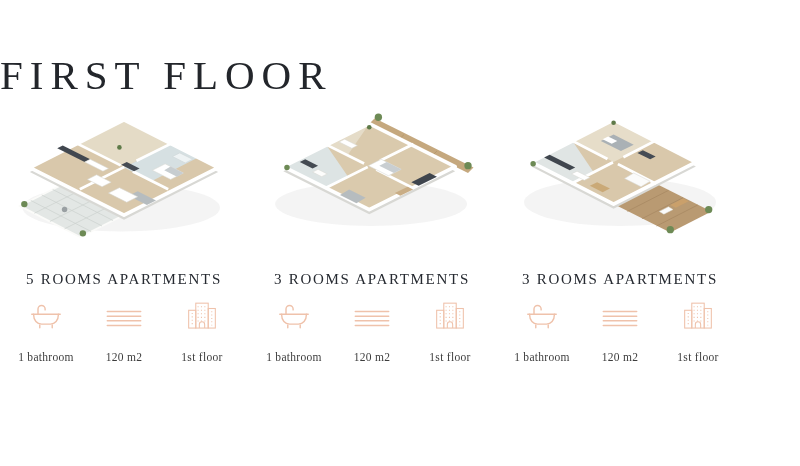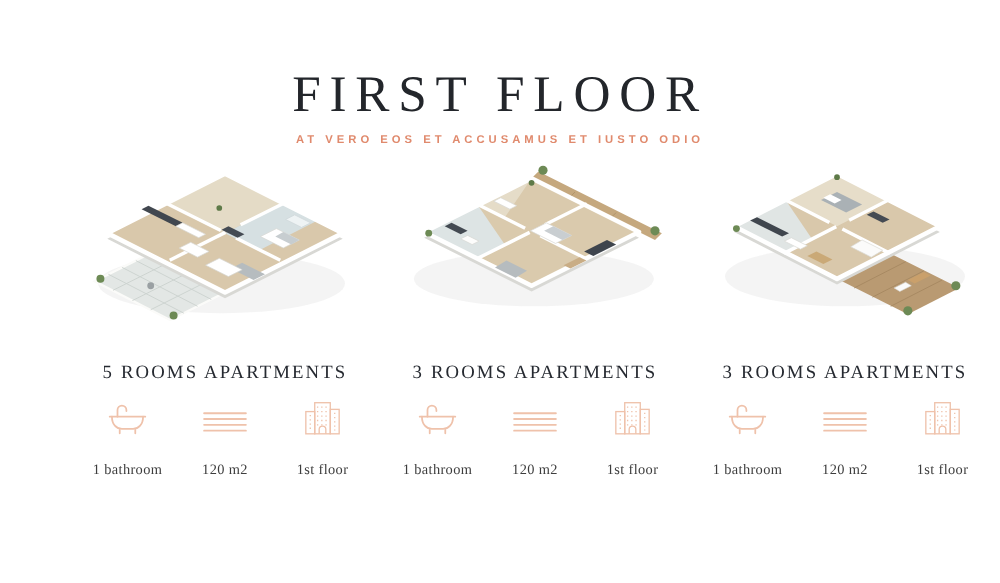--- a/index.html
+++ b/index.html
@@ -1,41 +1,40 @@
 <!DOCTYPE html>
 <html><head>
 <meta charset="utf-8">
 <style>
   html,body{margin:0;padding:0;background:#fff;}
   .page{position:relative;width:800px;height:466px;background:#ffffff;overflow:hidden;
         font-family:"Liberation Serif",serif;}
-  .header{text-align:center;padding-top:54px;}
+  .header{padding-top:54px;}
   .title{margin:0;font-weight:400;font-size:41px;line-height:1.05;letter-spacing:7px;
          color:#23262b;font-family:"Liberation Serif",serif;}
   .subtitle{margin-top:9px;font-family:"Liberation Sans",sans-serif;font-size:9px;
             font-weight:700;letter-spacing:3.2px;color:#e08a6d;}
-  .apartments{display:flex;justify-content:flex-end;margin-top:12px;}
+  .apartments{display:flex;justify-content:flex-start;margin-top:12px;}
   .apartment{width:238px;margin:0 5px;text-align:center;}
   .plan{width:238px;height:160px;}
   .plan svg{width:100%;height:100%;display:block;}
   .apt-name{margin:2px 0 0;font-weight:400;font-size:15px;letter-spacing:1.7px;
             color:#262a31;white-space:nowrap;}
   .features{display:flex;margin-top:12px;padding:0 2px;}
   .feature{flex:1;}
   .ficon{height:32px;display:flex;align-items:flex-end;justify-content:center;}
   .flabel{display:block;margin-top:19px;font-size:11.5px;letter-spacing:.3px;color:#3d3d3d;}
 </style>
 </head>
 <body>
 
 <div class="page">
 
   <header class="header">
     <h1 class="title">FIRST FLOOR</h1>
-    <div class="subtitle">AT VERO EOS ET ACCUSAMUS ET IUSTO ODIO</div>
   </header>
 
   <div class="apartments">
 
     <article class="apartment">
       <div class="plan" aria-label="3d floor plan render with tiled terrace at bottom left">
         <svg viewBox="0 0 250 175" xmlns="http://www.w3.org/2000/svg">
           <ellipse cx="122" cy="108" rx="108" ry="26" fill="#4a4a45" opacity="0.06"></ellipse>
 
           <polygon points="59,82 125,116 77,140 11,106" fill="#e3e7e5" stroke="#fbfbf9" stroke-width="2"></polygon>

